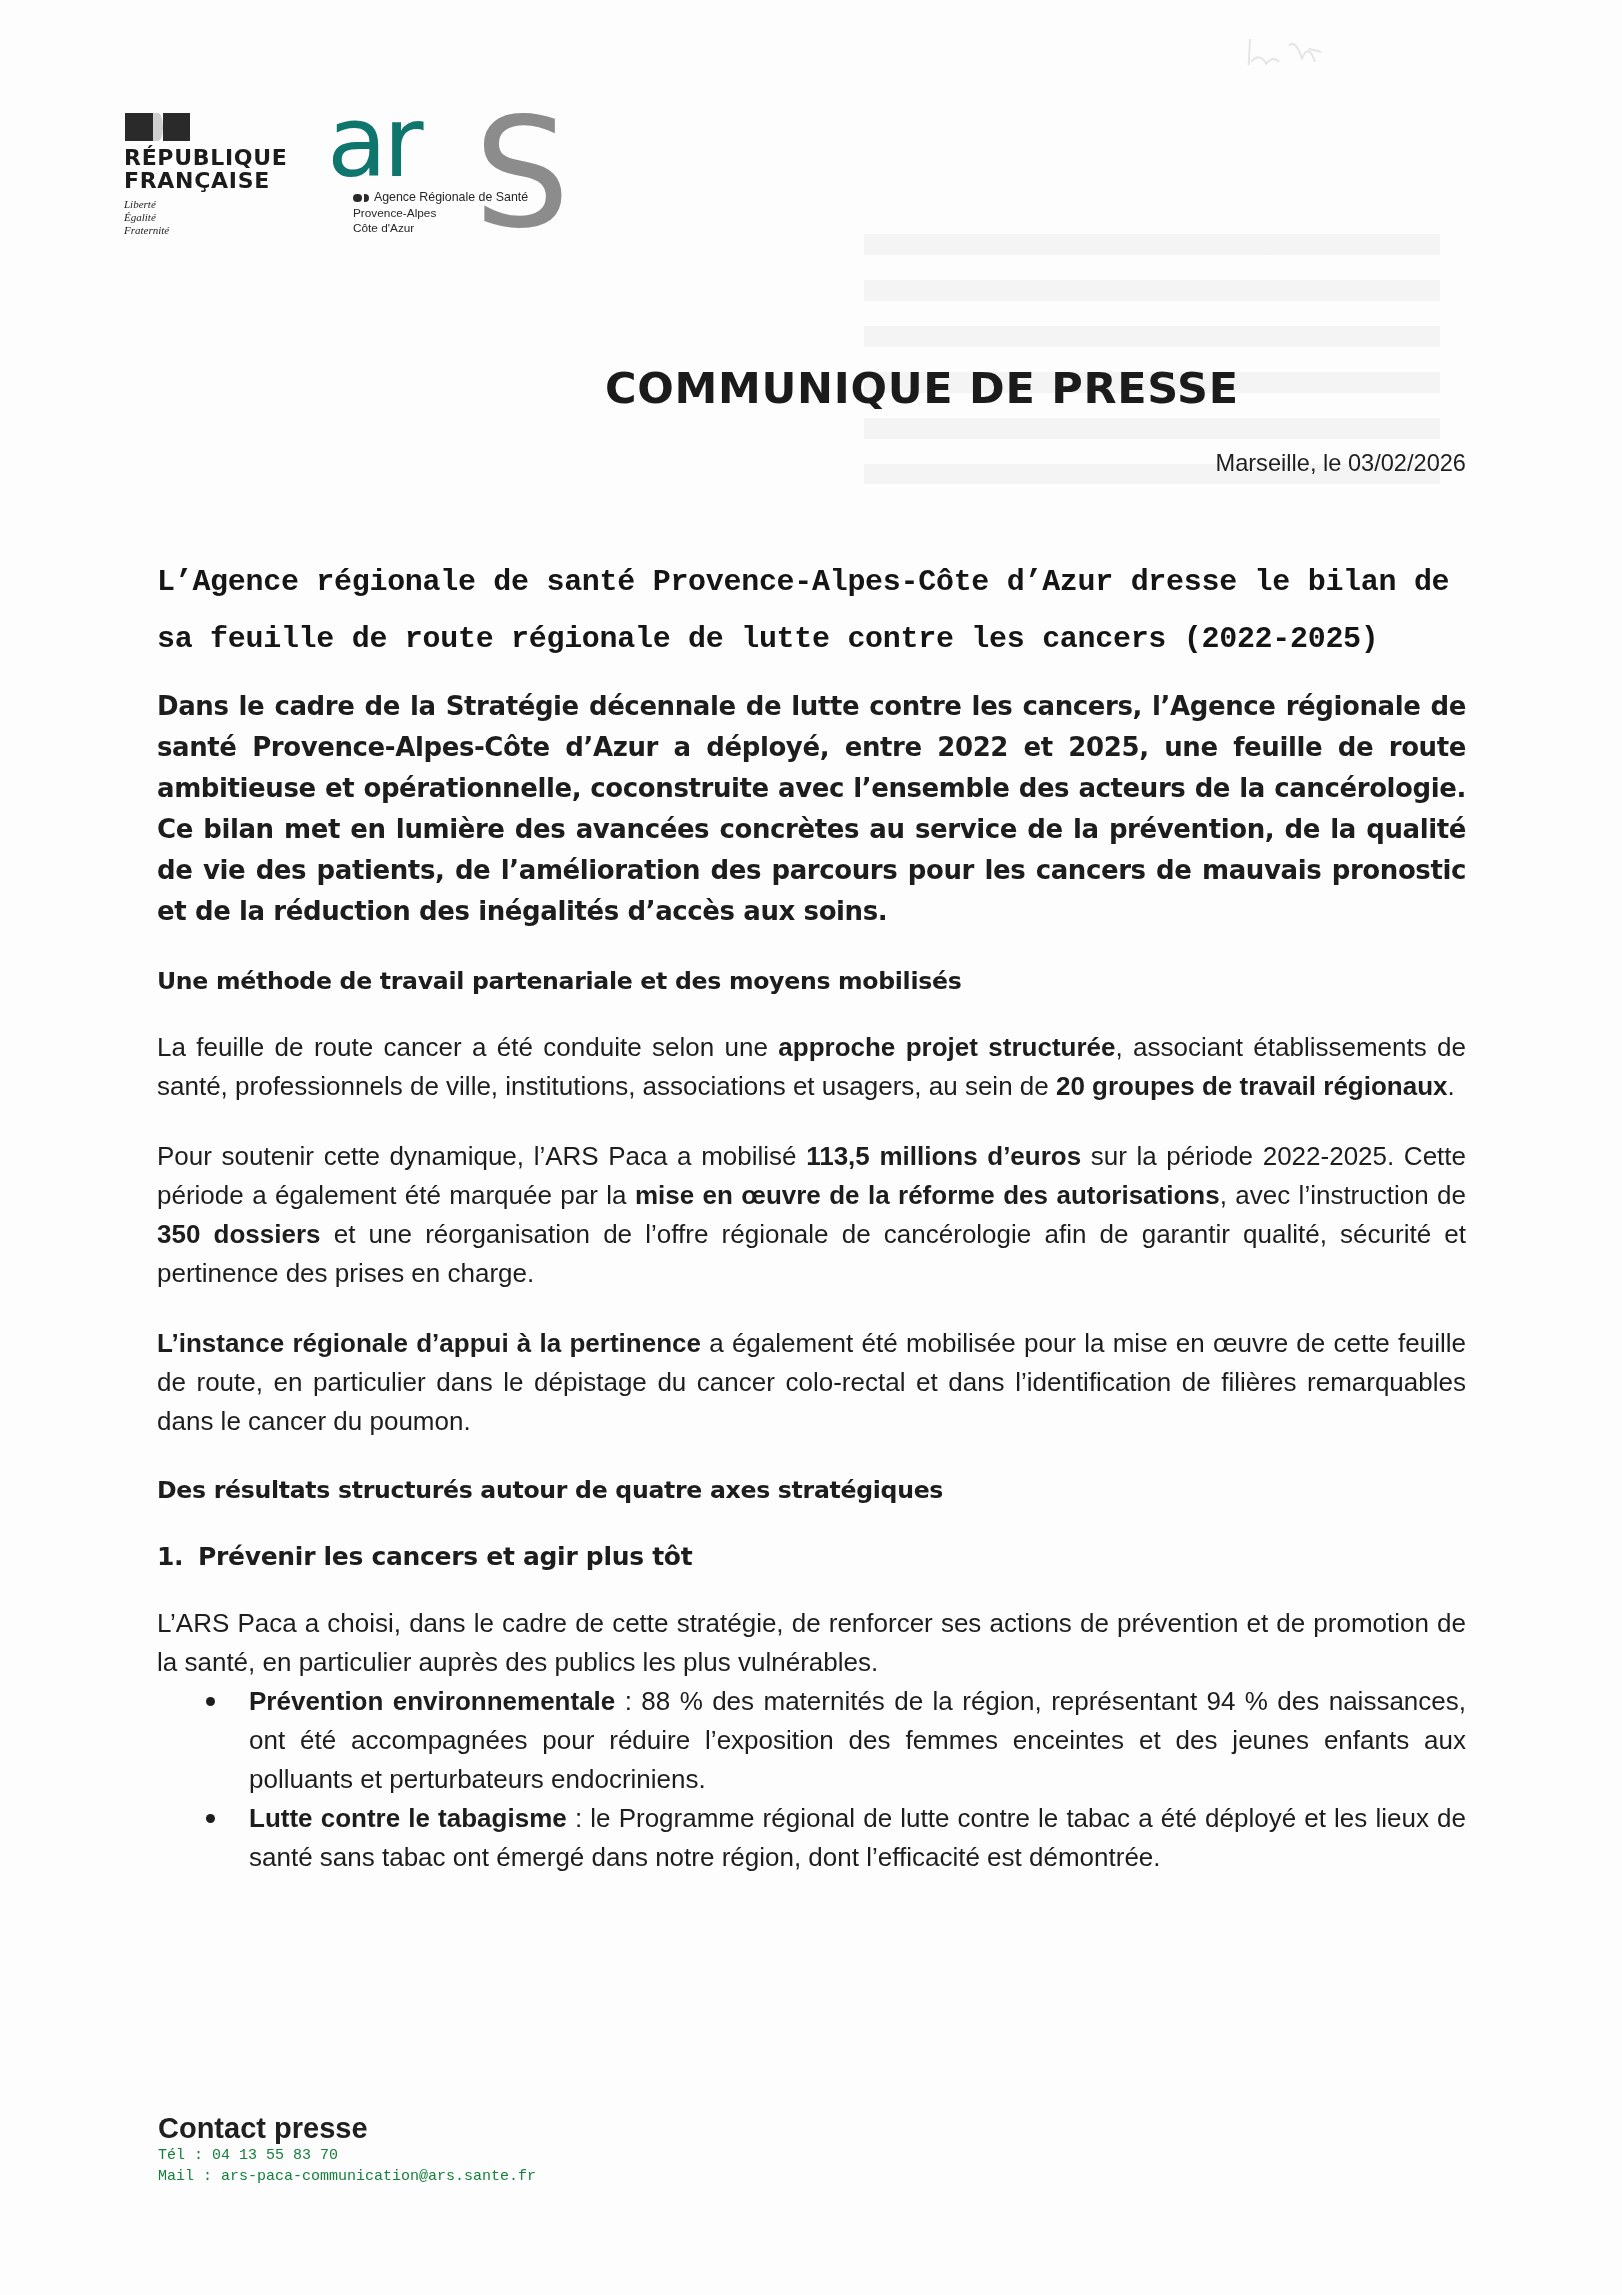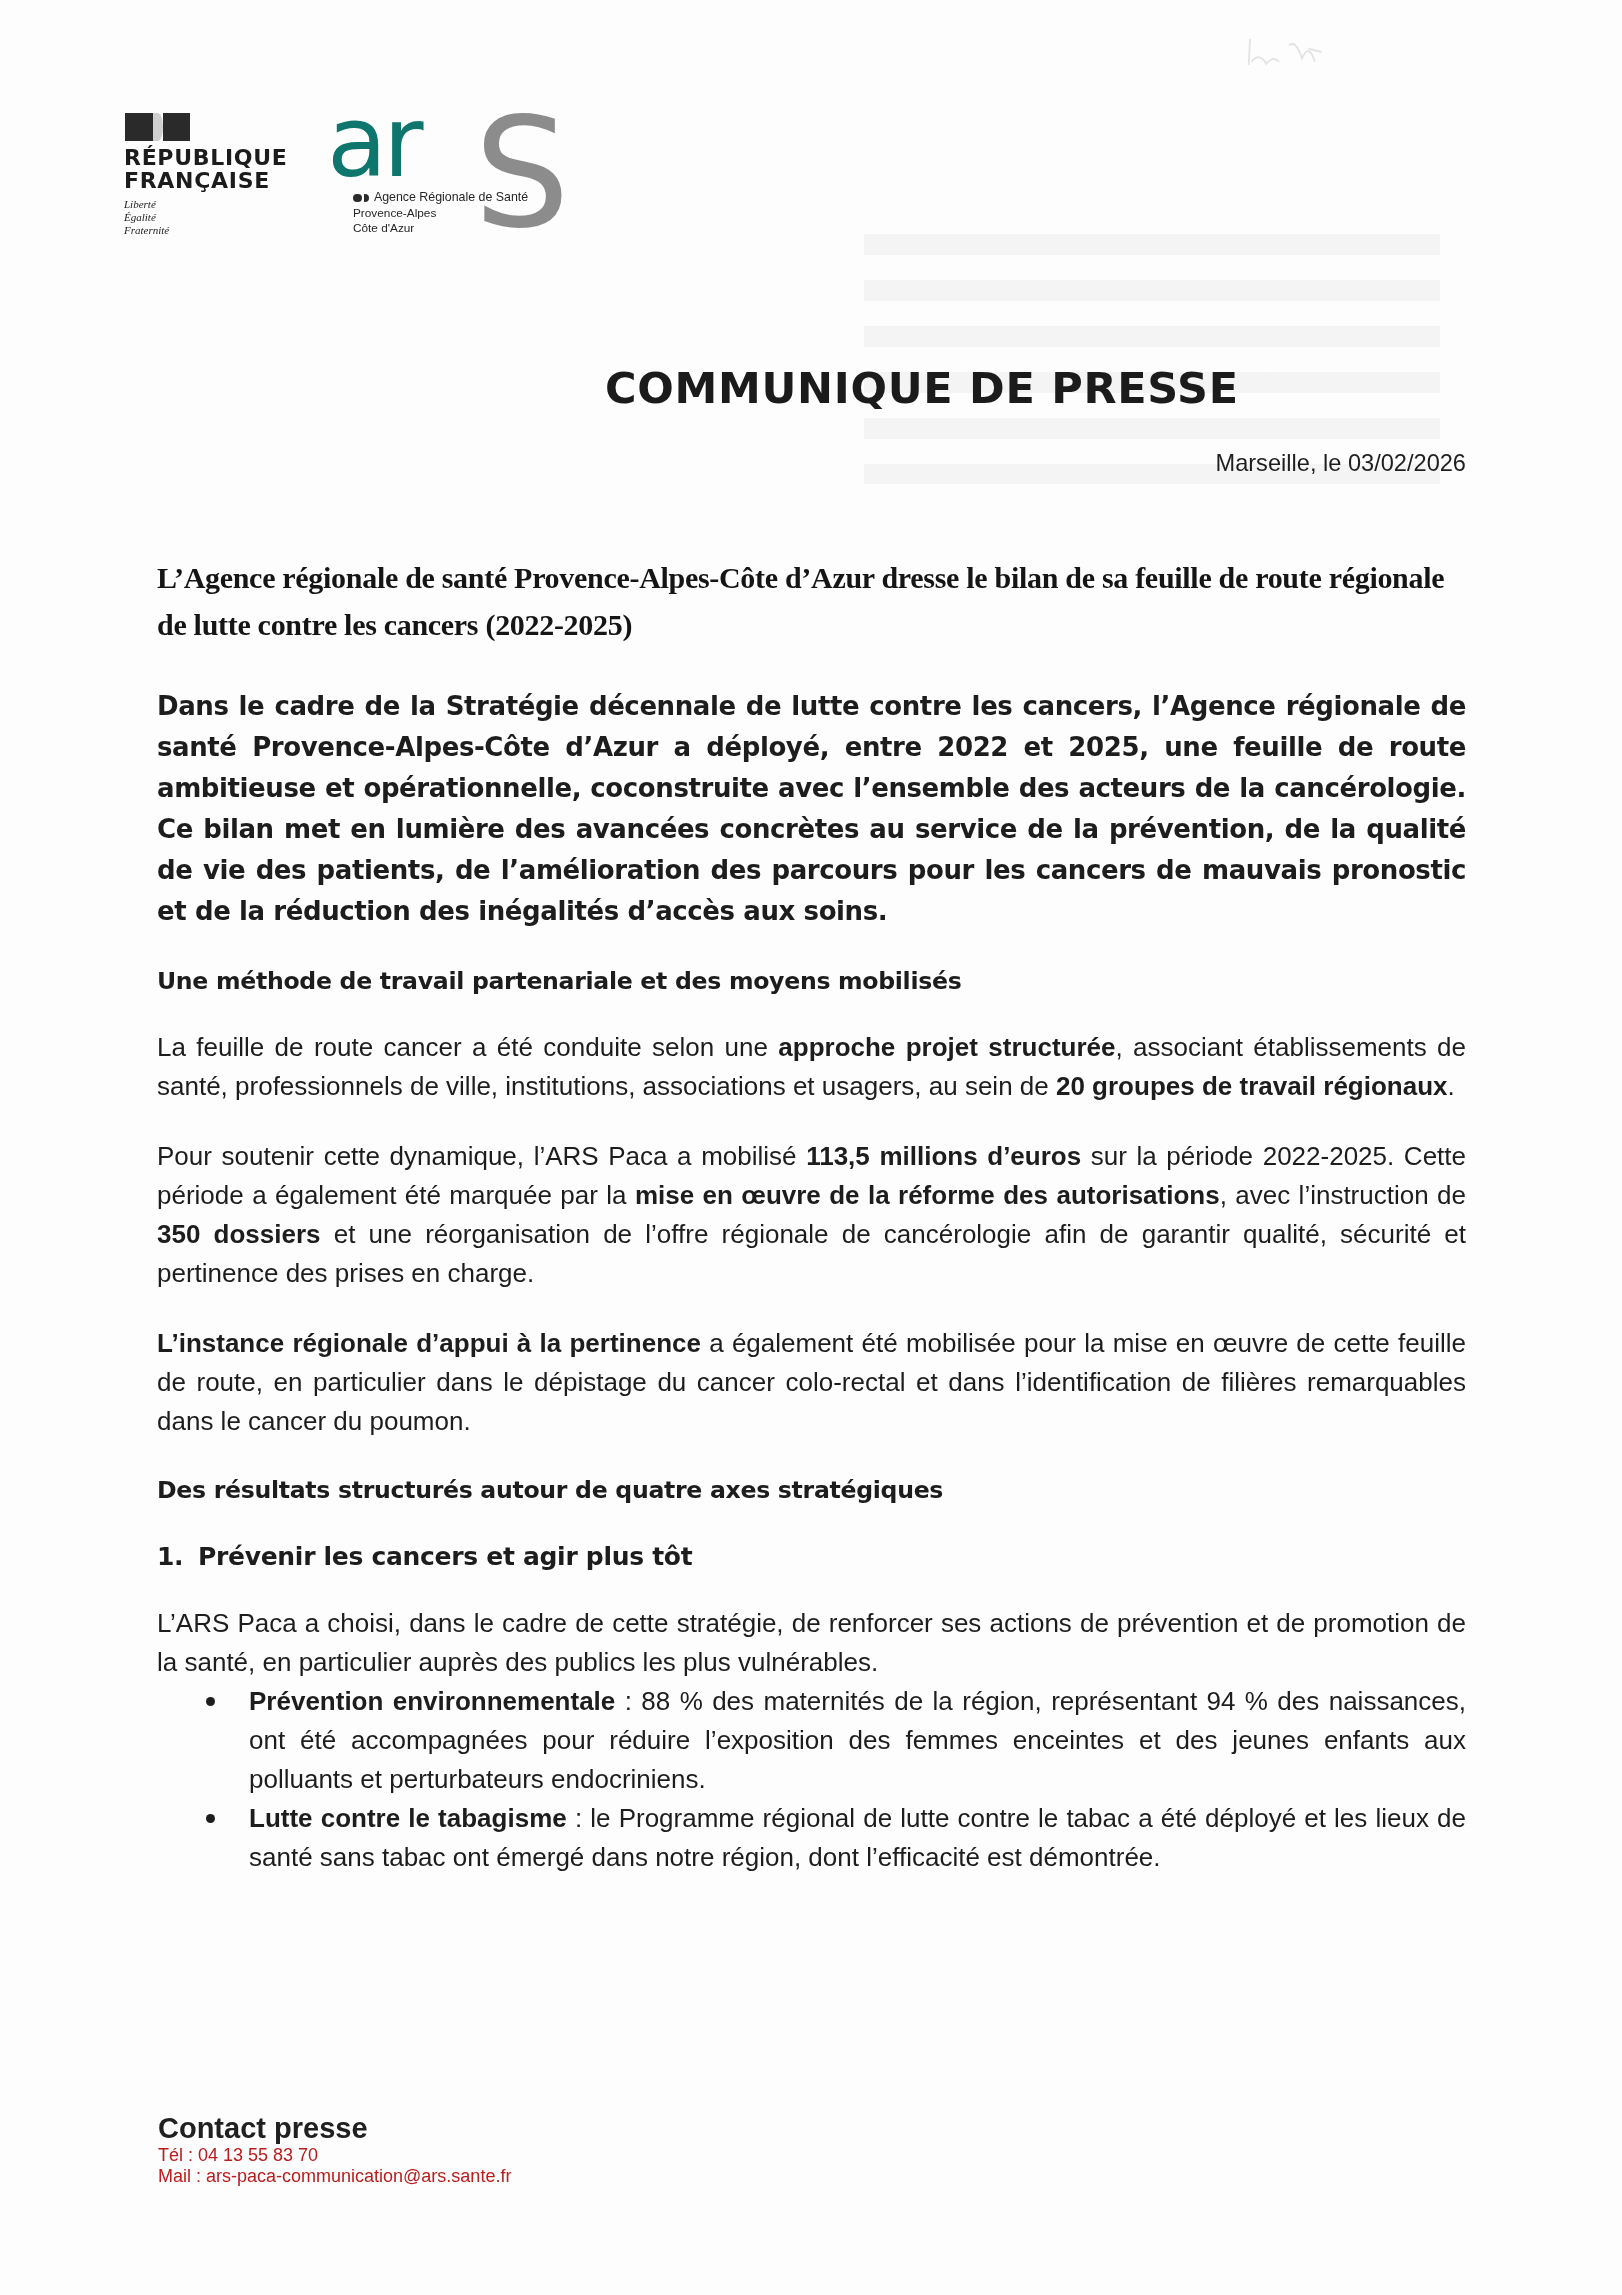--- a/index.html
+++ b/index.html
@@ -56,22 +56,22 @@
       font-family: "DejaVu Sans", sans-serif; font-weight: bold; font-size: 43px;
       letter-spacing: 0.7px; color: #1b1b1b;
     }
     .date-line {
       position: absolute; right: 157px; top: 450px;
       font-family: "Liberation Sans", sans-serif; font-size: 23.6px; color: #1f1f1f;
     }
 
     .main-title {
       position: absolute; left: 157px; top: 534px; width: 1309px;
-      font-family: Liberation Serif, serif; font-weight: bold; font-size: 30px;
-      line-height: 47px; color: #151515; letter-spacing: -0.3px;
+      font-family: Liberation Mono, monospace; font-weight: bold; font-size: 30px;
+      line-height: 57px; color: #151515; letter-spacing: -0.3px;
     }
 
     .content {
       position: absolute; left: 157px; top: 686px; width: 1309px;
       font-family: "Liberation Sans", sans-serif; color: #1d1d1d;
     }
     .lede {
       font-family: "DejaVu Sans", sans-serif; font-weight: bold;
       font-size: 26px; line-height: 41px; text-align: justify; margin: 0;
       letter-spacing: -0.4px;
@@ -94,21 +94,21 @@
       position: relative; padding-left: 92px; font-size: 26px; line-height: 39px;
       text-align: justify;
     }
     .bullets li .bullet-dot {
       position: absolute; left: 49px; top: 15px; width: 9.2px; height: 9.2px;
       border-radius: 50%; background: #1d1d1d;
     }
 
     .contact { position: absolute; left: 158px; top: 2112px; }
     .contact-h { font-family: "Liberation Sans", sans-serif; font-weight: bold; font-size: 29px; color: #202020; }
-    .contact-line { font-family: Liberation Sans, sans-serif; font-size: 18px; color: #b91c1c; line-height: 21px; }
+    .contact-line { font-family: Liberation Mono, monospace; font-size: 15px; color: #15803d; line-height: 21px; }
     .contact-line:first-of-type { margin-top: 9.2px; }
 
     
     .ghost {
       position: absolute; left: 864px; top: 209px; width: 576px; height: 275px;
       background: repeating-linear-gradient(180deg, transparent 0 25px, rgba(0,0,0,0.035) 25px 46px);
       pointer-events: none;
     }
   </style>
 </head>

